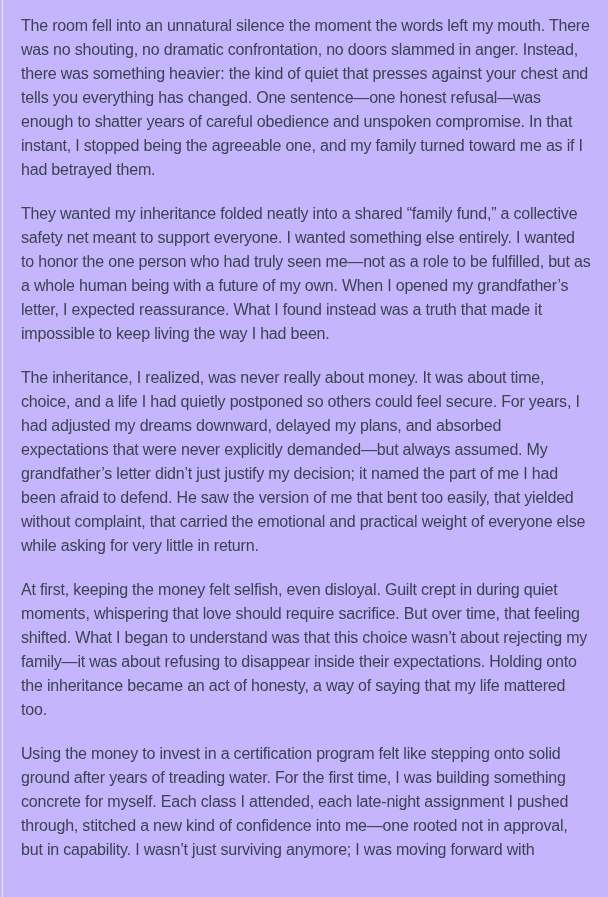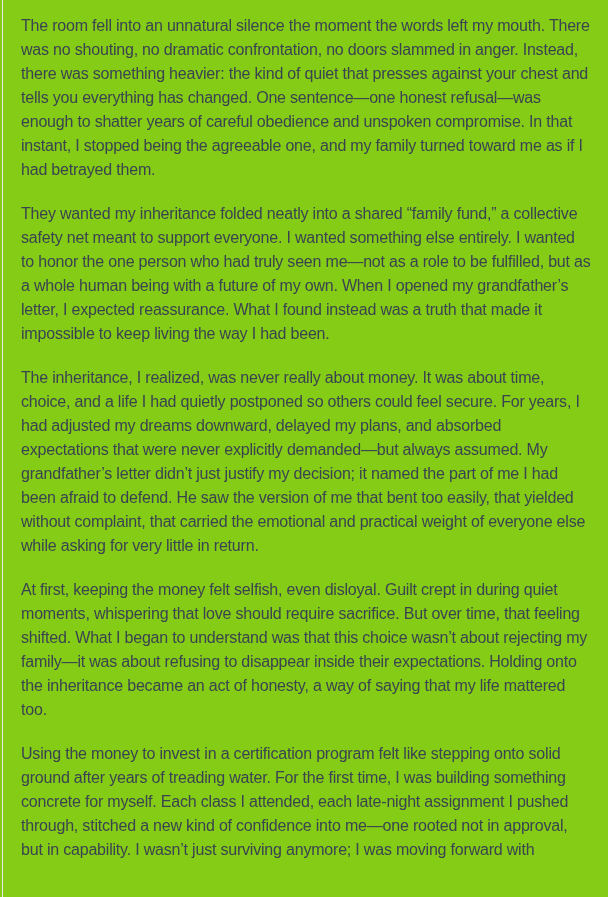--- a/index.html
+++ b/index.html
@@ -10,21 +10,21 @@
     width: 608px;
     height: 897px;
     overflow: hidden;
     background: #ffffff;
     font-family: "Liberation Sans", "DejaVu Sans", sans-serif;
   }
   .pane {
     position: relative;
     width: 608px;
     height: 897px;
-    background: #84cc16;
+    background: #c4b5fd;
   }
   .pane-left-border {
     position: absolute;
     left: 2px;
     top: 0;
     width: 1px;
     height: 100%;
     background: #e8eaed;
   }
   .article {

